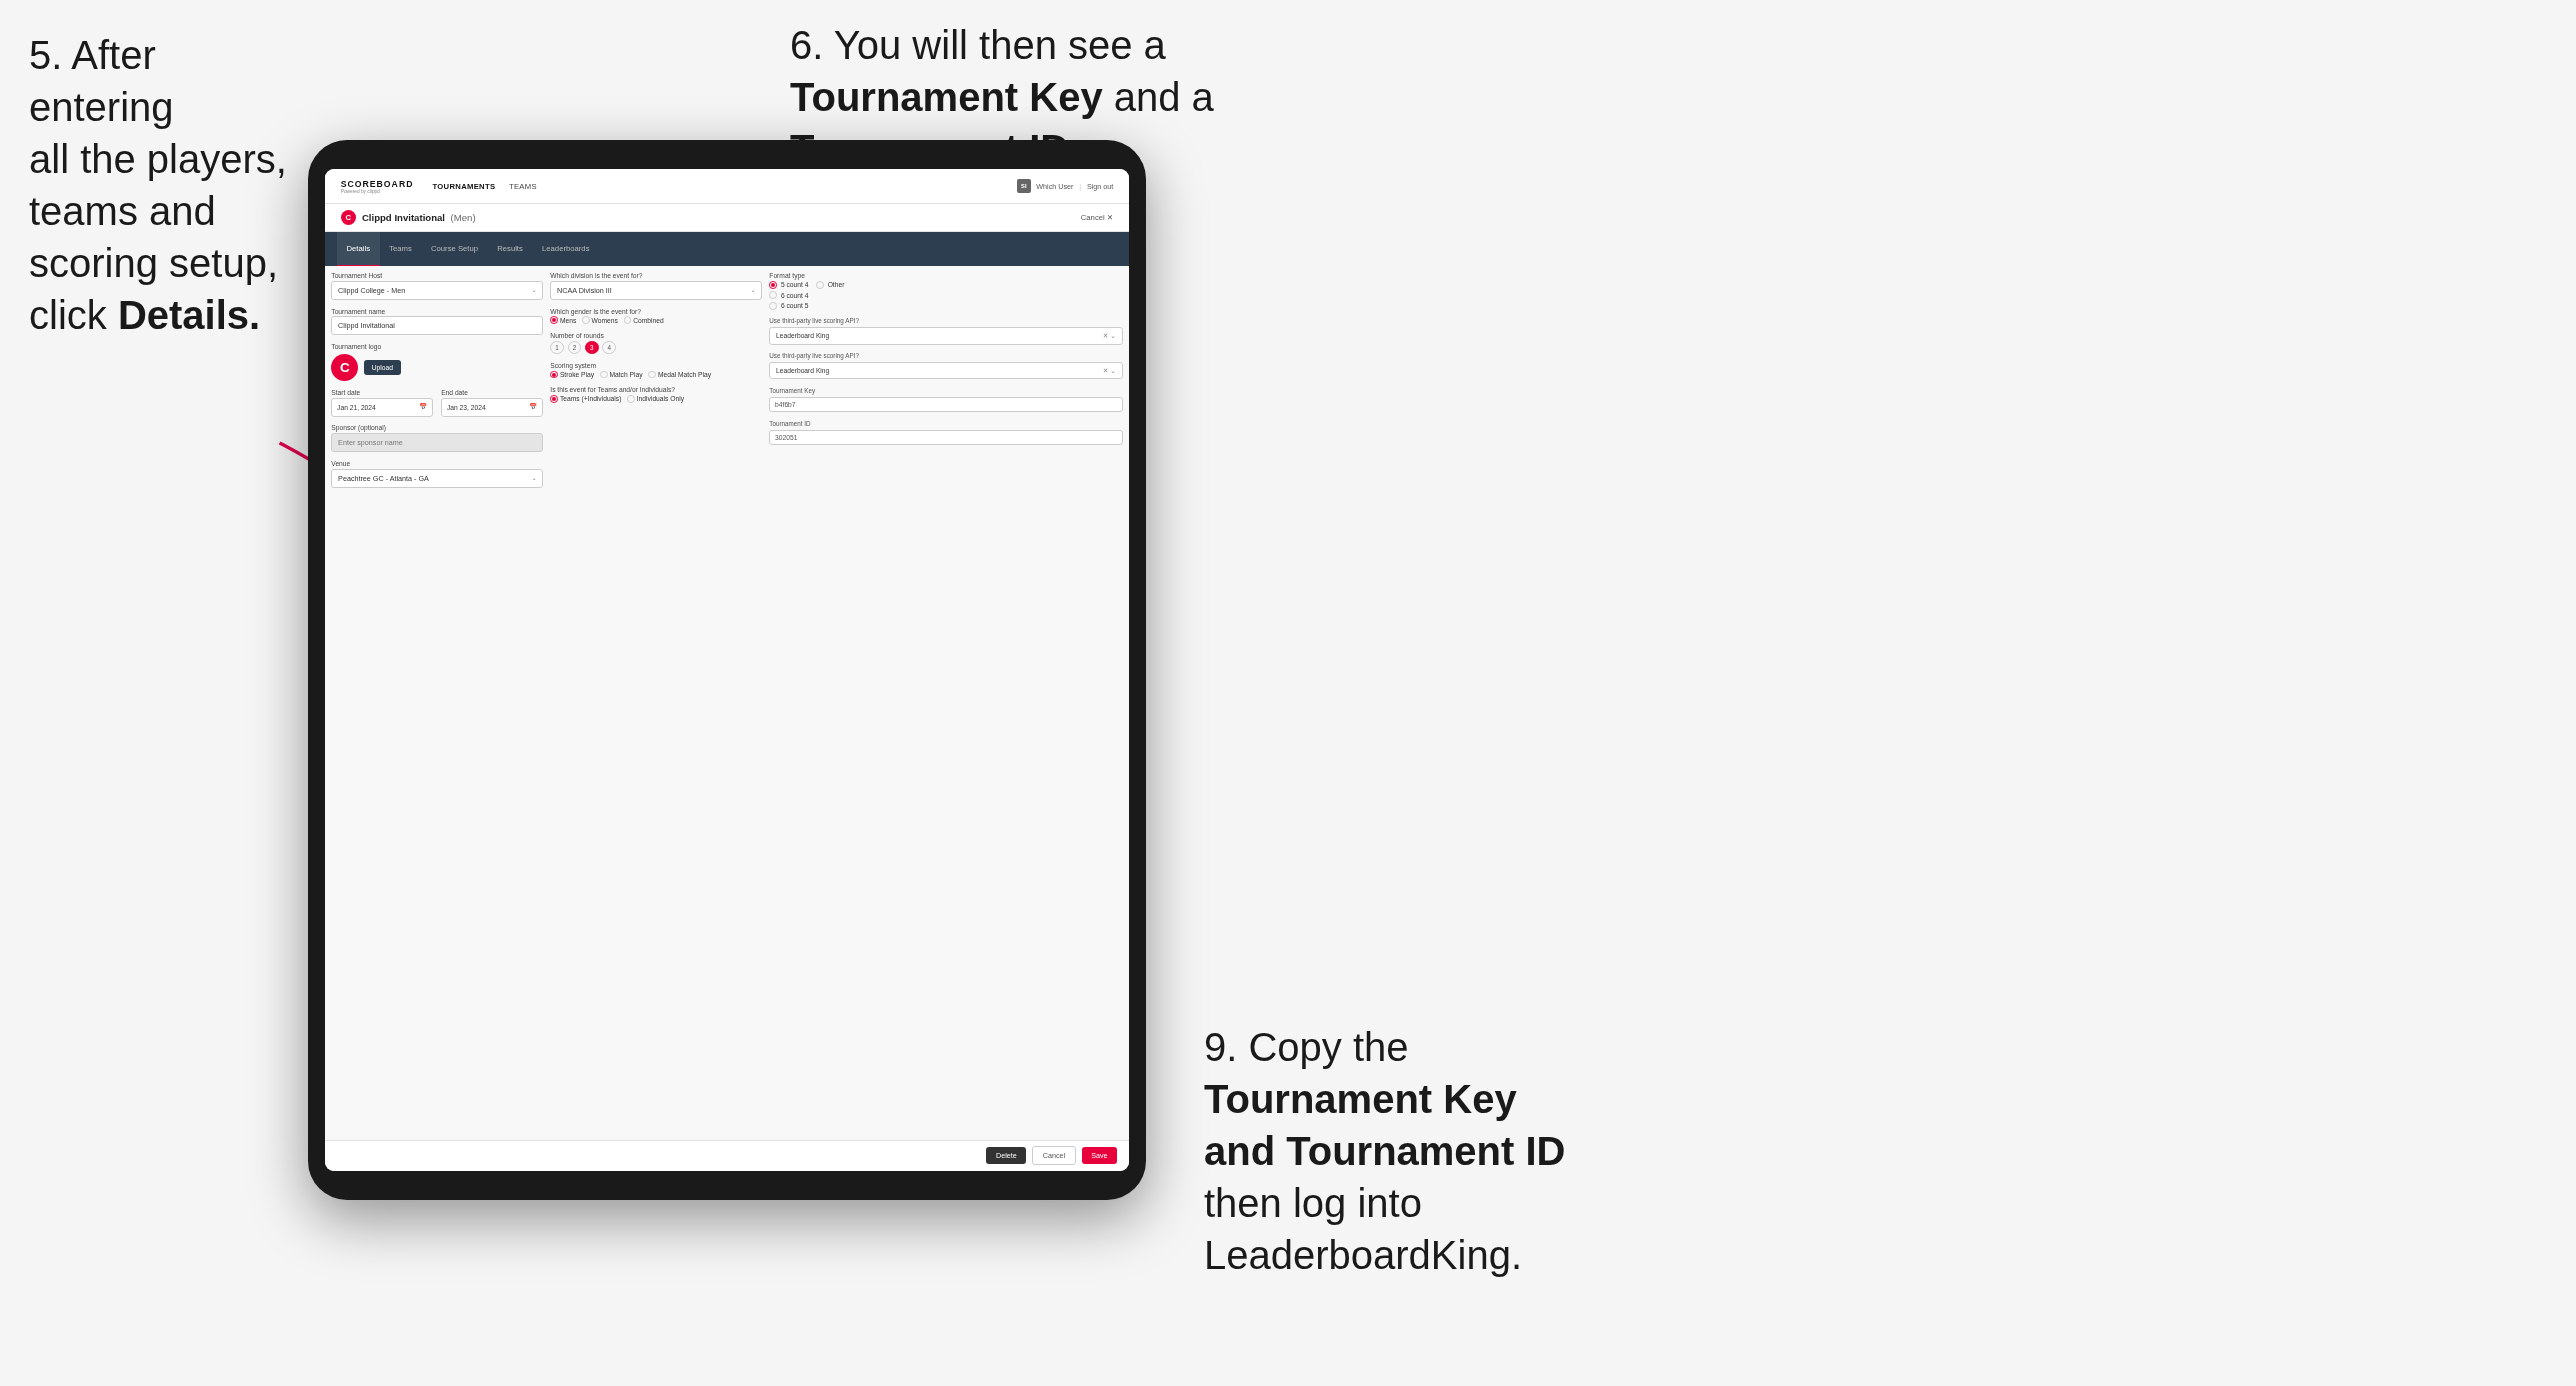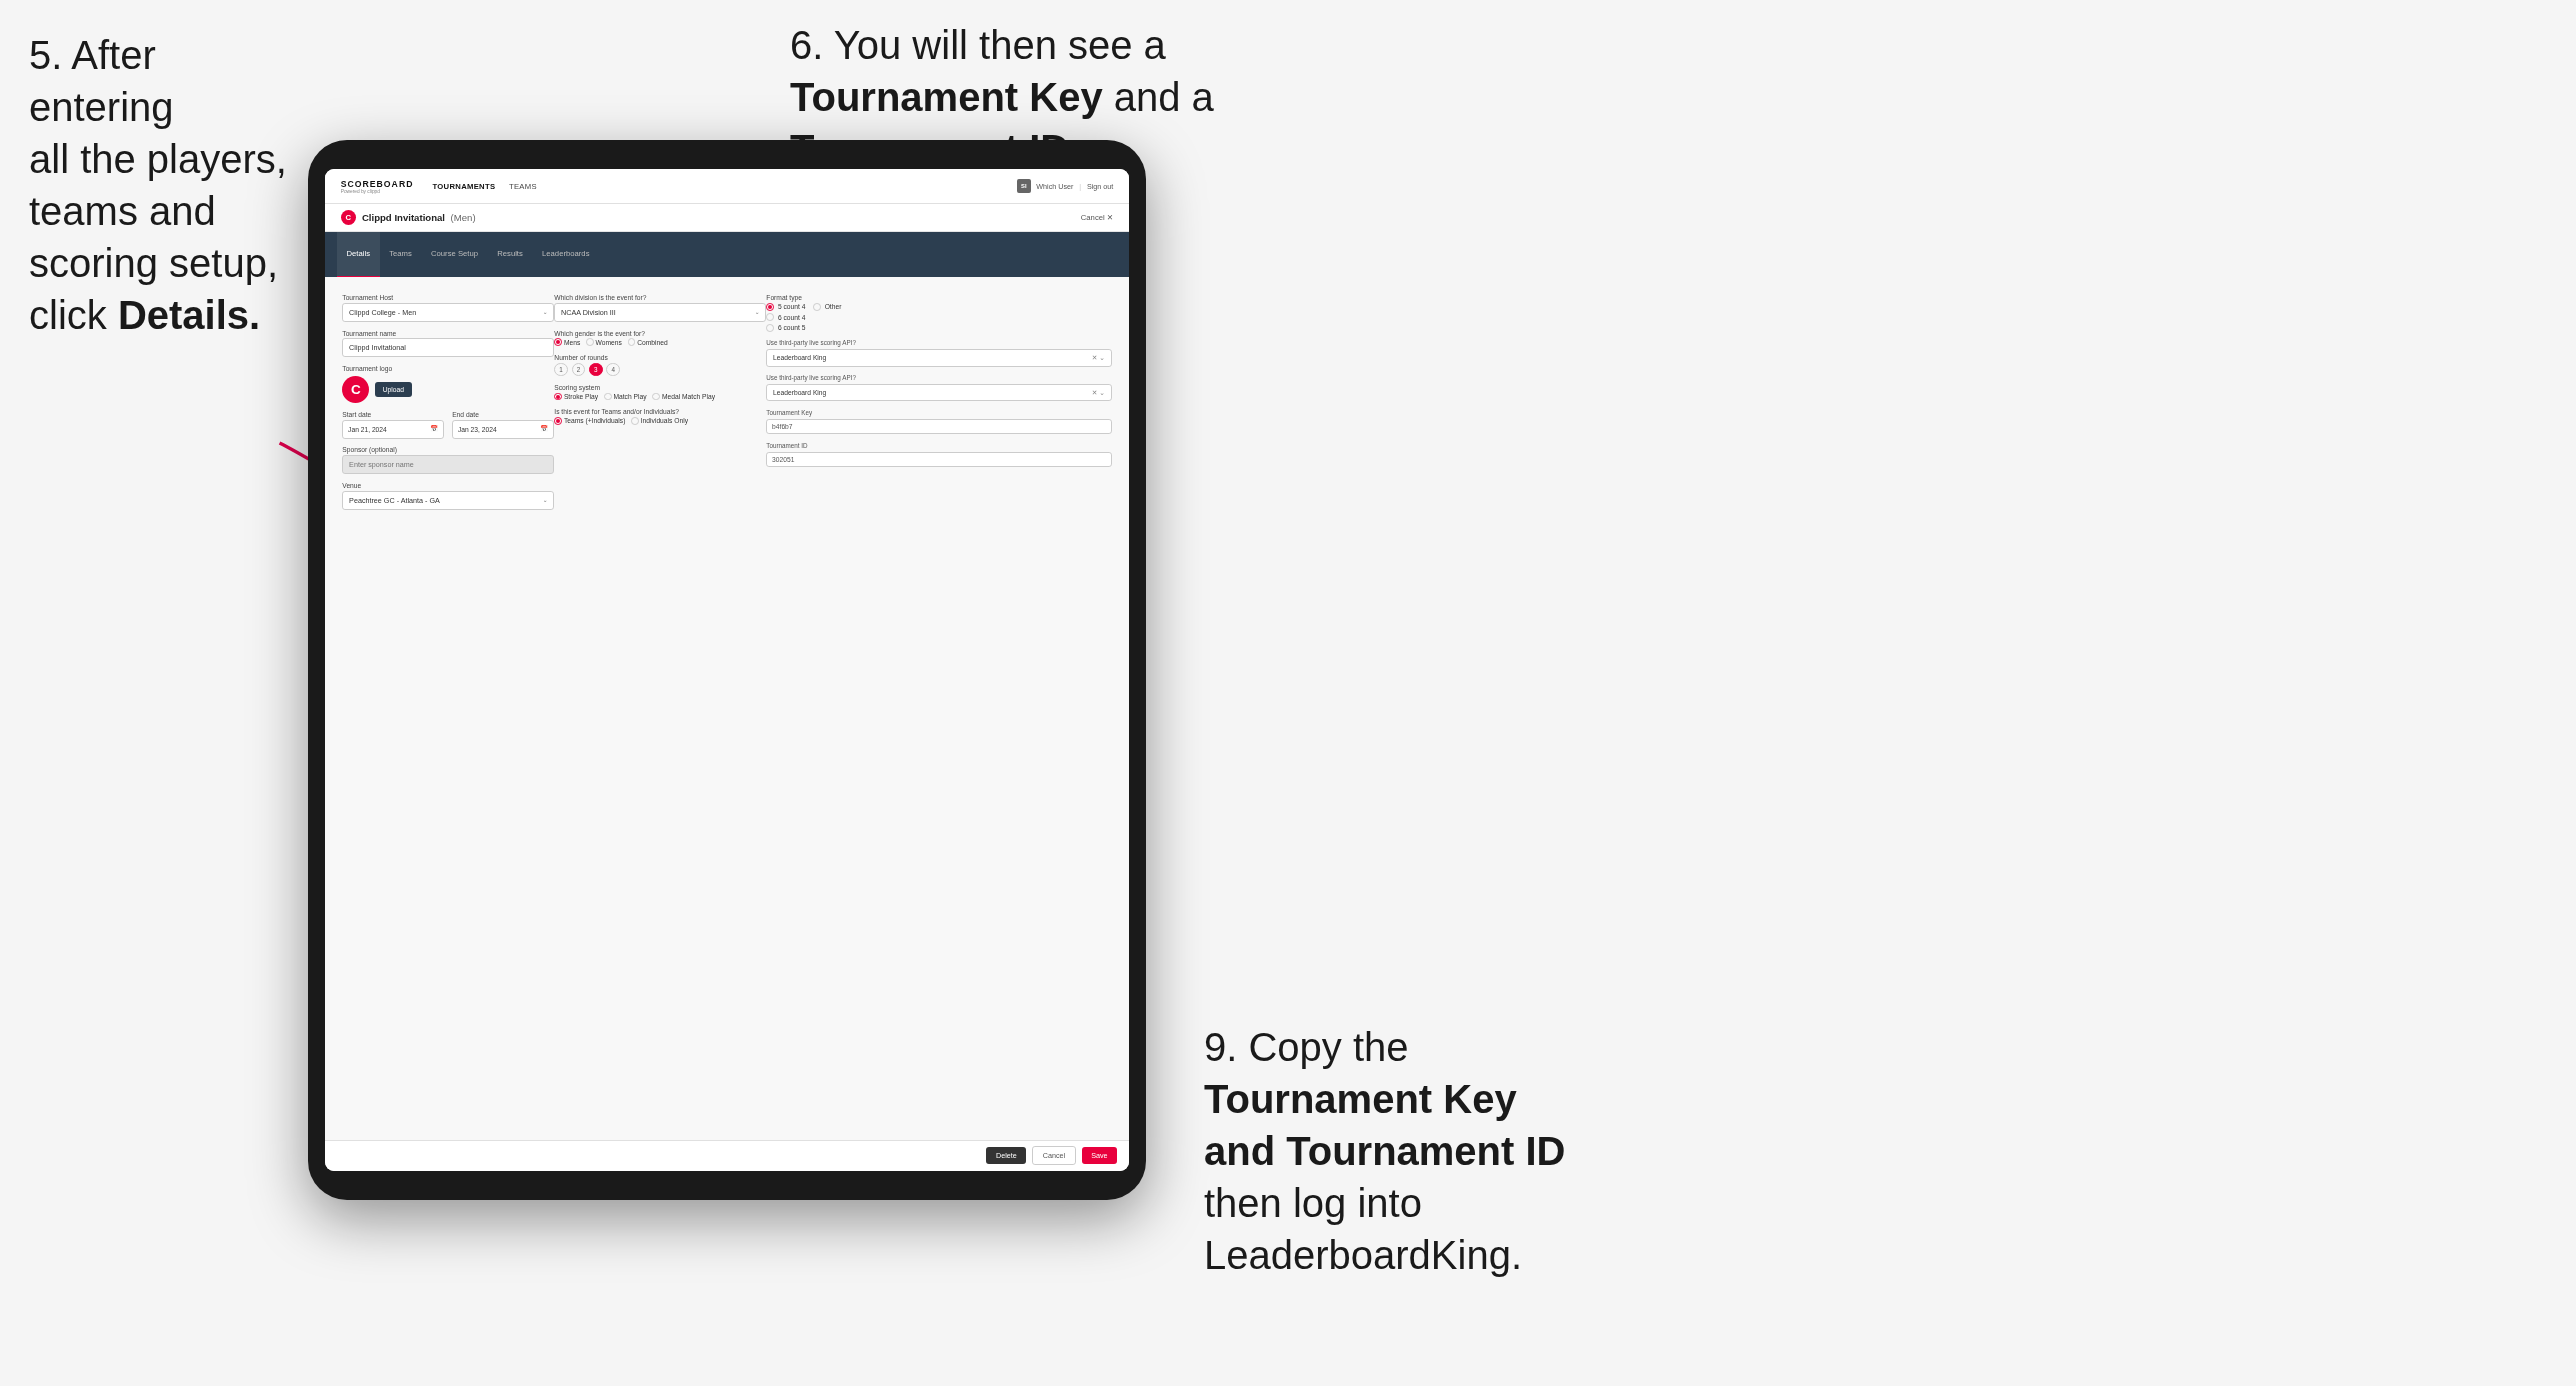--- a/index.html
+++ b/index.html
@@ -157,21 +157,21 @@
       color: #555;
       cursor: pointer;
     }
 
     
     .tab-bar {
       background: #2c3e50;
       display: flex;
       align-items: center;
       padding: 0 11.6px;
-      height: 45px;
+      height: 34px;
       flex-shrink: 0;
     }
     .tab-item {
       font-size: 7.7px;
       color: #bbb;
       padding: 0 9.6px;
       height: 100%;
       display: flex;
       align-items: center;
       cursor: pointer;
@@ -182,22 +182,22 @@
       border-bottom: 1.9px solid #e8003d;
       background: rgba(255,255,255,0.08);
     }
 
     
     .main-content {
       display: flex;
       flex: 1;
       overflow: hidden;
       background: #f8f8f8;
-      padding: 17px;
-      gap: 0;
+      padding: 6px;
+      gap: 7px;
     }
 
     
     .left-col {
       width: 212px;
       flex-shrink: 0;
       display: flex;
       flex-direction: column;
       gap: 7.7px;
     }

